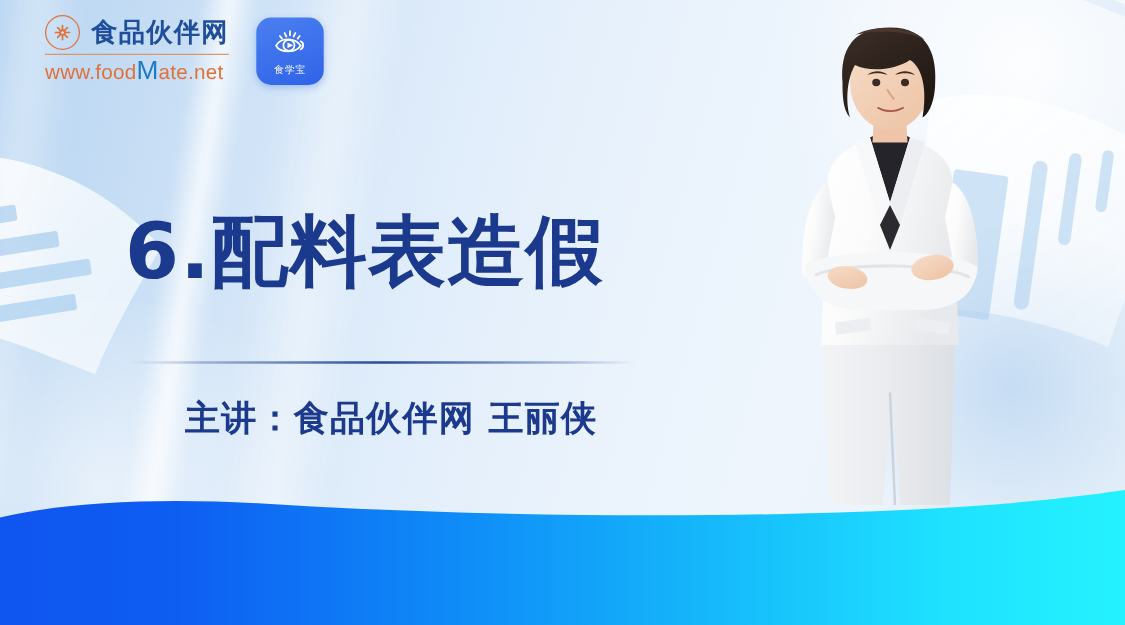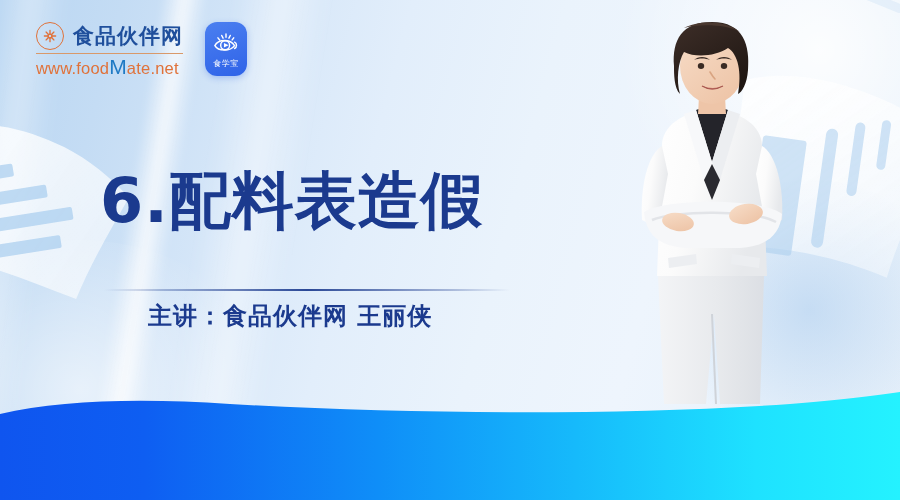--- a/index.html
+++ b/index.html
@@ -67,22 +67,22 @@
   }
 
   
   .paper { position:absolute; pointer-events:none; }
   .paper-left  { left:-34px; top:108px;  width:200px; height:210px; opacity:.95; }
   .paper-right { right:-18px; top:72px;  width:190px; height:215px; opacity:.85; }
   .paper-tr    { right:-30px; top:-30px; width:150px; height:150px; opacity:.55; }
 
   
   .logo-row {
-    position:absolute; left:36px; top:22px;
-    display:flex; align-items:flex-start; gap:22px;
+    position:absolute; left:36px; top:12px;
+    display:flex; align-items:flex-end; gap:22px;
   }
   .fm-logo { display:flex; flex-direction:column; align-items:flex-start; }
   .fm-top { display:flex; align-items:center; gap:9px; }
   .fm-mark {
     width:28px; height:28px; border-radius:50%;
     border:1.6px solid #e0723a;
     display:flex; align-items:center; justify-content:center;
     flex:0 0 auto;
   }
   .fm-cn {
@@ -96,21 +96,21 @@
     margin:3px 0 2px 0;
   }
   .fm-url {
     font-size:16.5px; font-weight:400; color:#e0723a;
     letter-spacing:.2px; line-height:1.05; white-space:nowrap;
     font-family:"Liberation Sans",sans-serif;
   }
   .fm-url .m { color:#1f7ac4; font-size:21px; }
 
   .sxb-logo {
-    width:42px; height:54px; border-radius:12px;
+    width:54px; height:54px; border-radius:12px;
     background:linear-gradient(160deg,#4b7ff0 0%,#2f63e8 100%);
     display:flex; flex-direction:column; align-items:center; justify-content:center;
     gap:1px; box-shadow:0 2px 6px rgba(47,99,232,.30);
     flex:0 0 auto;
   }
   .sxb-text {
     font-size:8px; color:#fff; letter-spacing:.5px; line-height:1;
     font-family:"DejaVu Sans","Liberation Sans",sans-serif;
     white-space:nowrap;
   }
@@ -132,22 +132,22 @@
     position:absolute; left:104px; top:289px;
     width:406px; height:2px;
     background:linear-gradient(90deg,
        rgba(27,58,142,0) 0%,
        rgba(27,58,142,.30) 14%,
        rgba(27,58,142,.92) 50%,
        rgba(27,58,142,.30) 86%,
        rgba(27,58,142,0) 100%);
   }
   .subtitle {
-    position:absolute; left:148px; top:300px;
-    font-size:24px; font-weight:700; color:#1b3a8e;
+    position:absolute; left:148px; top:316px;
+    font-size:28px; font-weight:700; color:#1b3a8e;
     letter-spacing:1px; white-space:nowrap;
     font-family:"DejaVu Sans","Liberation Sans",sans-serif;
   }
 
   
   .banner {
     position:absolute; left:0; bottom:0;
     width:900px; height:108px;
     background:linear-gradient(90deg,
         #0f55ef 0%, #0e5ef2 16%, #0f8ef8 42%,

